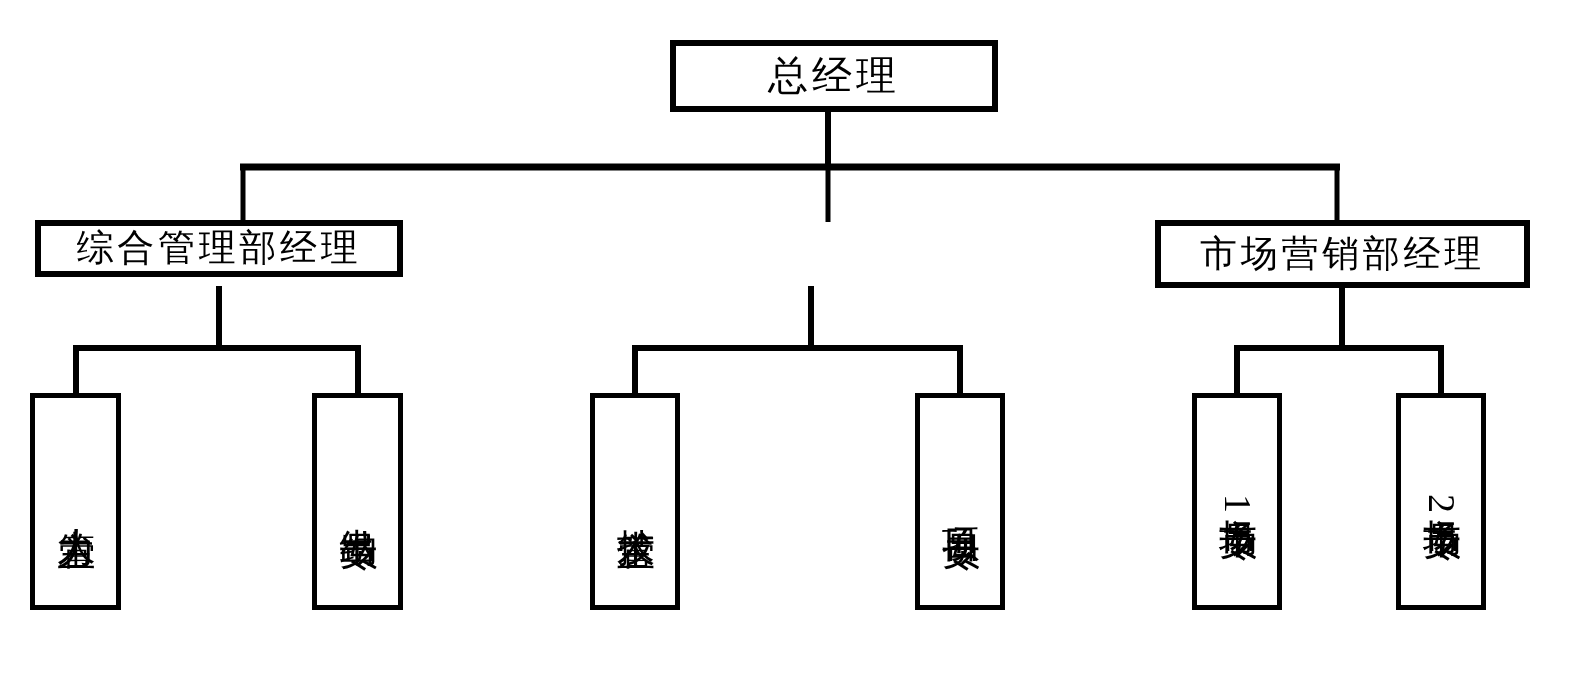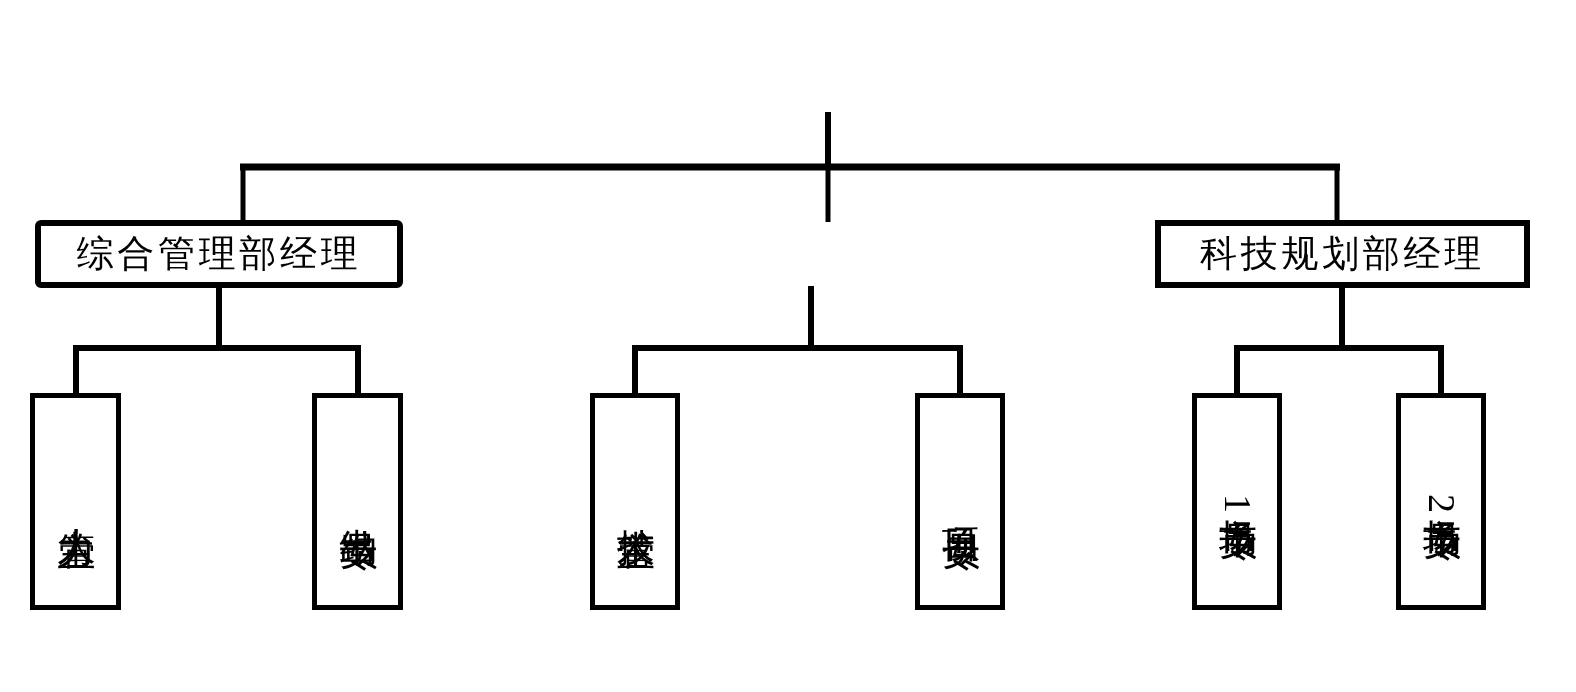--- a/index.html
+++ b/index.html
@@ -90,28 +90,31 @@
       <line x1="635" y1="348" x2="635" y2="396" stroke-width="6"></line>
       <line x1="960" y1="348" x2="960" y2="396" stroke-width="6"></line>
 
       <line x1="1342" y1="286" x2="1342" y2="351" stroke-width="6"></line>
       <line x1="1234" y1="348" x2="1444" y2="348" stroke-width="6"></line>
       <line x1="1237" y1="348" x2="1237" y2="396" stroke-width="6"></line>
       <line x1="1441" y1="348" x2="1441" y2="396" stroke-width="6"></line>
     </g>
   </svg>
 
+  <div class="node-box level-root" style="left:670px; top:40px; width:328px; height:72px;">
+    <span class="node-label">总经理</span>
+  </div>
 
-  <div class="node-box level-dept" style="left:35px; top:220px; width:368px; height:68px;border-radius:6px;">
+  <div class="node-box level-dept" style="left:35px; top:220px; width:368px; height:57px;">
     <span class="node-label">综合管理部经理</span>
   </div>
 
 
   <div class="node-box level-dept" style="left:1155px; top:220px; width:375px; height:68px;">
-    <span class="node-label">科技规划部经理</span>
+    <span class="node-label">市场营销部经理</span>
   </div>
 
   <div class="node-box level-leaf" style="left:30px; top:393px; width:91px; height:217px;">
     <span class="node-label">人力主管</span>
   </div>
 
   <div class="node-box level-leaf" style="left:312px; top:393px; width:91px; height:217px;">
     <span class="node-label">出纳专员</span>
   </div>
 

